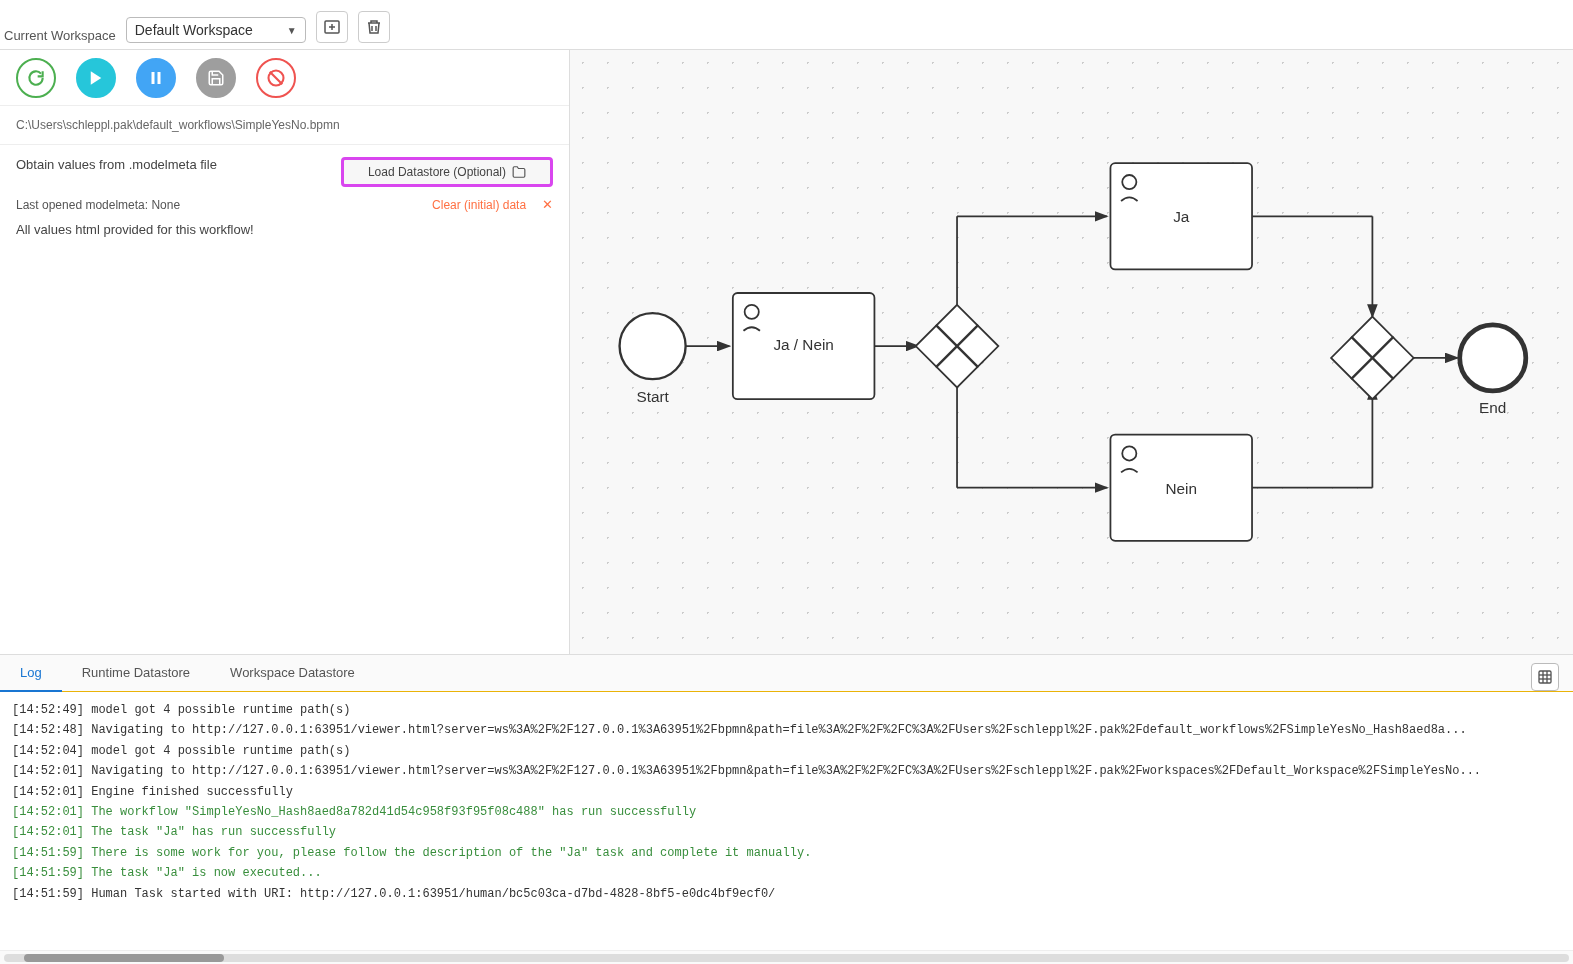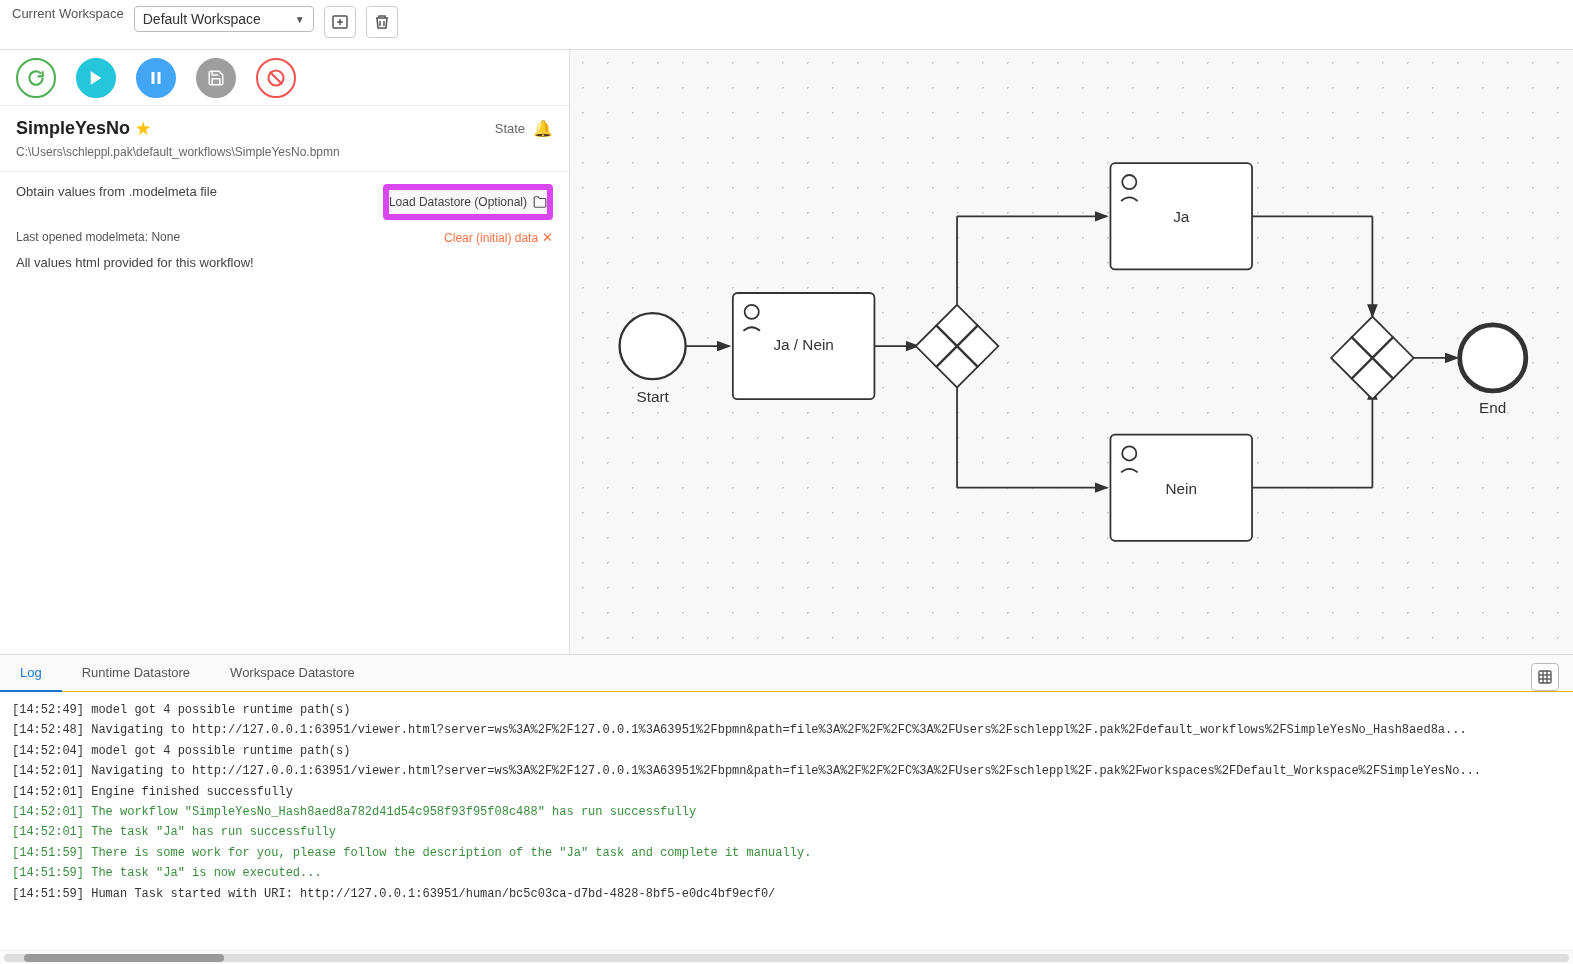--- a/index.html
+++ b/index.html
@@ -1,20 +1,20 @@
 <!DOCTYPE html>
 <html><head>
   <meta charset="utf-8">
   <style>
     * { box-sizing: border-box; margin: 0; padding: 0; }
     body { font-family: 'Segoe UI', Arial, sans-serif; font-size: 13px; background: #fff; color: #333; overflow: hidden; width: 1573px; height: 964px; }
 
     
     #top-bar {
-      display: flex; align-items: flex-start; padding: 6px 12px; border-bottom: 1px solid #ddd;
+      display: flex; align-items: flex-end; padding: 6px 4px; border-bottom: 1px solid #ddd;
       height: 50px; gap: 10px;
     }
     #current-workspace-label { color: #555; font-size: 13px; white-space: nowrap; }
     #workspace-dropdown {
       display: flex; align-items: center; border: 1px solid #bbb; border-radius: 4px;
       padding: 4px 8px; gap: 22px; cursor: pointer; background: #fff; min-width: 180px;
     }
     #workspace-dropdown-text { font-size: 14px; font-weight: 500; flex: 1; }
     #workspace-dropdown-arrow { color: #555; font-size: 10px; }
     .top-icon-btn {
@@ -66,30 +66,30 @@
 
     
     #data-section {
       padding: 12px 16px; flex: 1;
     }
     #obtain-row {
       display: flex; justify-content: space-between; margin-bottom: 10px;
     }
     #obtain-label { font-size: 13px; color: #444; }
     #load-datastore-btn {
-      display: flex; align-items: center; gap: 6px; padding: 5px 0;
-      border: 6px solid #d946ef; border-radius: 4px; cursor: pointer; font-size: 12px;
+      display: flex; align-items: center; gap: 6px; padding: 5px 24px;
+      border: 3px solid #d946ef; border-radius: 4px; cursor: pointer; font-size: 12px;
       color: #444; background: #f7f7f7;
     }
     #last-opened-row {
-      display: flex; align-items: flex-start; justify-content: space-between;
+      display: flex; align-items: center; justify-content: space-between;
       margin-bottom: 10px; font-size: 12px; color: #555;
     }
     #clear-btn {
-      display: flex; align-items: center; gap: 4px; color: #FF7043; cursor: pointer;
+      display: flex; align-items: center; gap: 16px; color: #FF7043; cursor: pointer;
       font-size: 12px; border: none; background: none;
     }
     #values-status { font-size: 13px; color: #444; }
 
     
     #diagram-area {
       flex: 1; background: #f8f8f8; position: relative; overflow: hidden;
       background-image: radial-gradient(circle, #ccc 1px, transparent 1px);
       background-size: 25px 25px;
     }
@@ -196,30 +196,20 @@
       </div>
       <div class="toolbar-btn circle-red" title="Stop">
         <svg width="20" height="20" viewBox="0 0 24 24" fill="none" stroke="#EF5350" stroke-width="2.5">
           <circle cx="12" cy="12" r="9"></circle>
           <line x1="4.5" y1="4.5" x2="19.5" y2="19.5"></line>
         </svg>
       </div>
     </div>
 
     <div id="workflow-info">
-      <div id="workflow-title-row">
-        <div id="workflow-name">
-          <span>SimpleYesNo</span>
-          <span class="star-icon">★</span>
-        </div>
-        <div id="state-area">
-          <span>State</span>
-          <span id="bell-icon">🔔</span>
-        </div>
-      </div>
       <div id="workflow-path">C:\Users\schleppl.pak\default_workflows\SimpleYesNo.bpmn</div>
     </div>
 
     <div id="data-section">
       <div id="obtain-row">
         <span id="obtain-label">Obtain values from .modelmeta file</span>
         <div id="load-datastore-btn">
           <span>Load Datastore (Optional)</span>
           <svg width="14" height="14" viewBox="0 0 24 24" fill="none" stroke="#555" stroke-width="2">
             <path d="M22 19a2 2 0 0 1-2 2H4a2 2 0 0 1-2-2V5a2 2 0 0 1 2-2h5l2 3h9a2 2 0 0 1 2 2z"></path>

